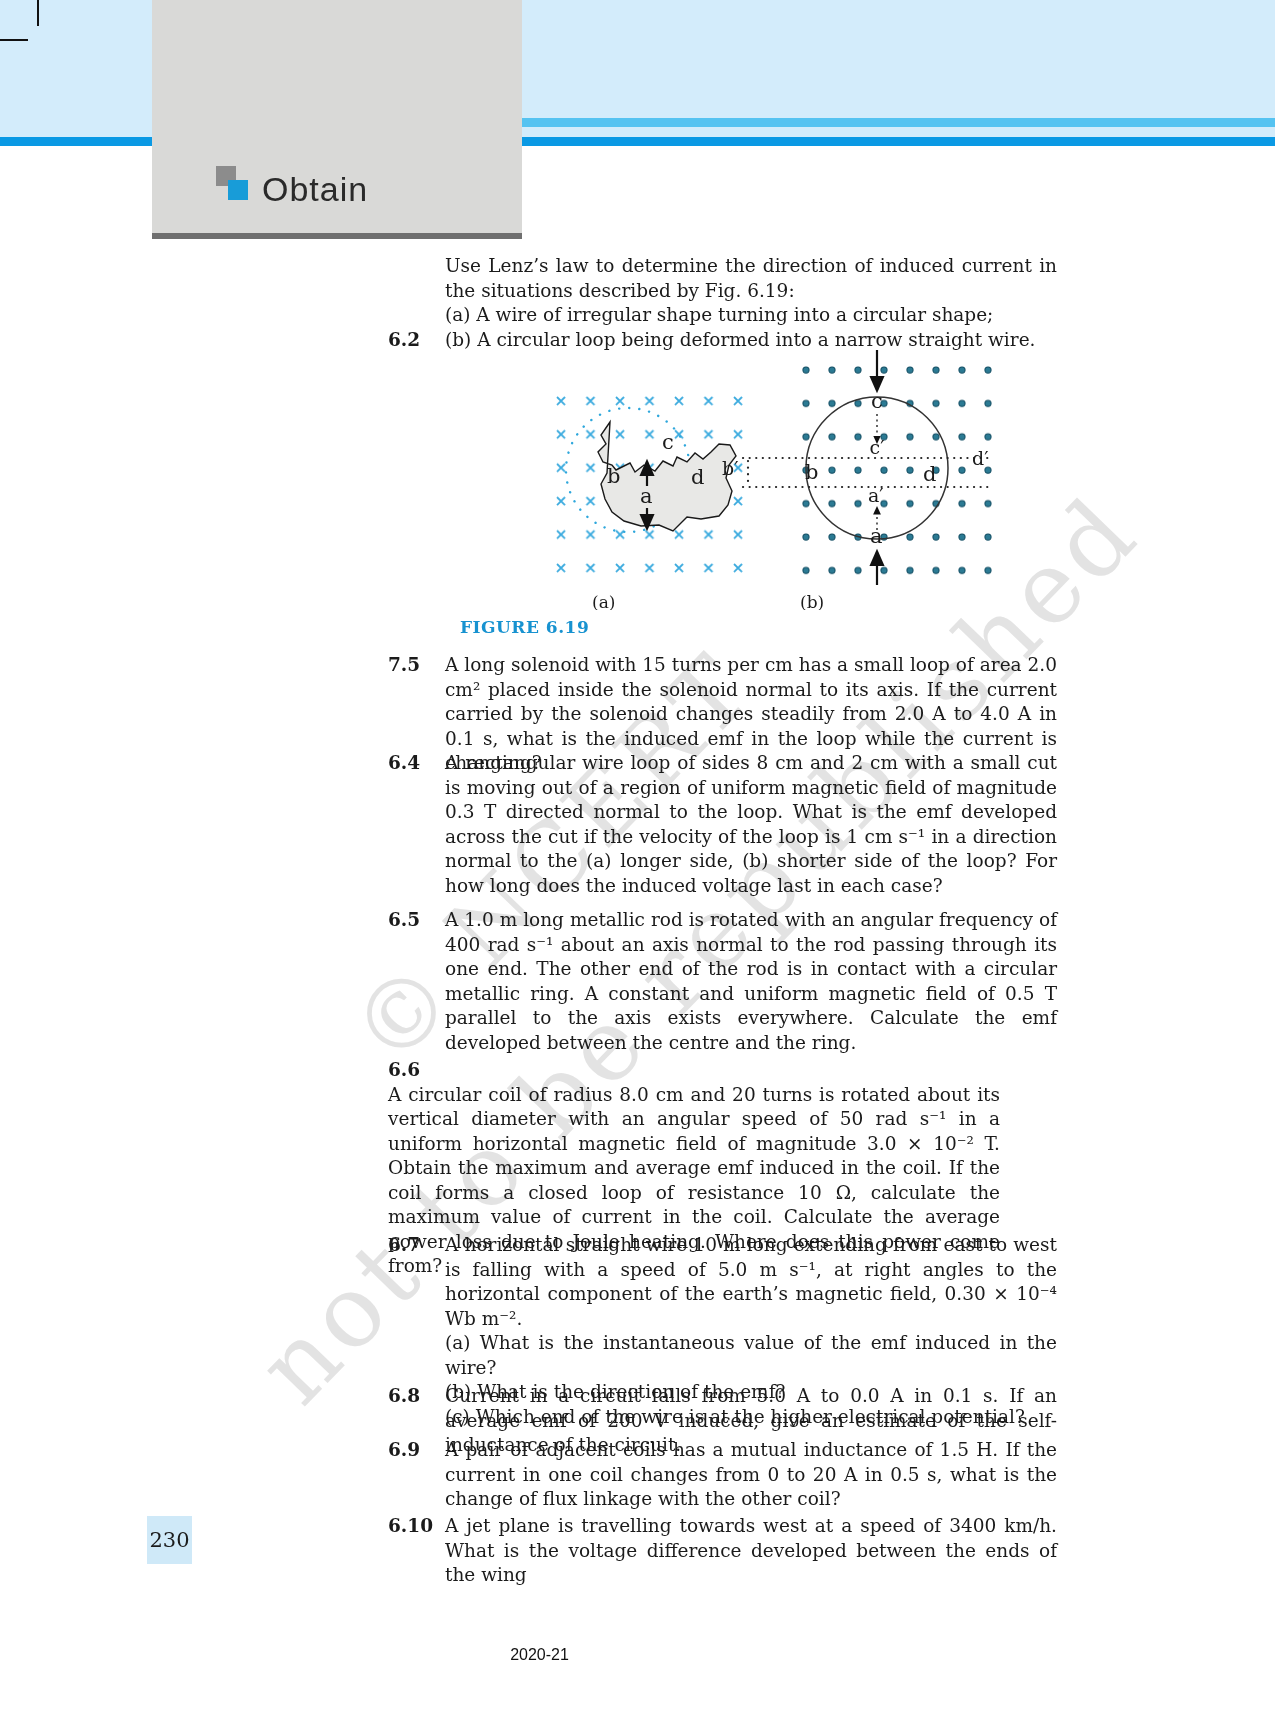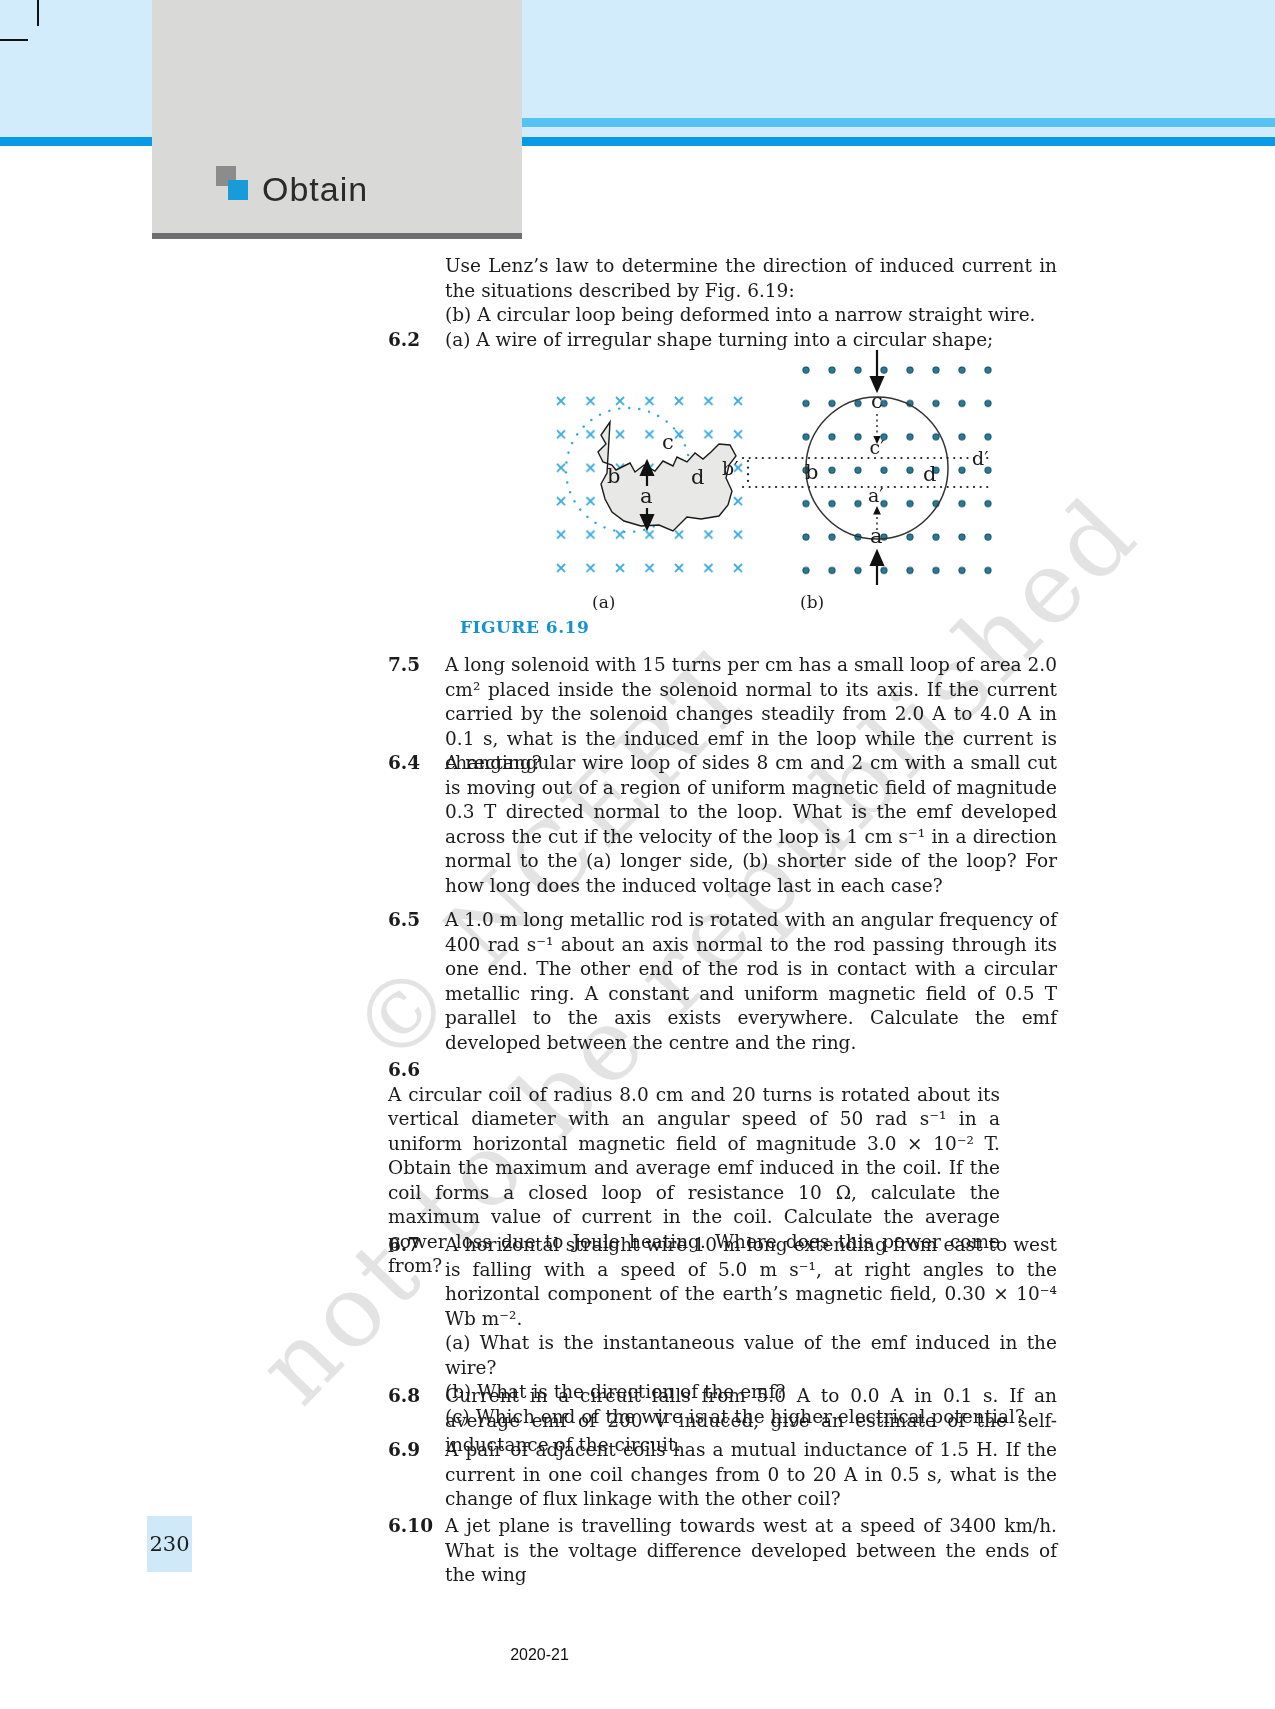--- a/index.html
+++ b/index.html
@@ -31,21 +31,21 @@
   .ptext{width:612px;font-size:18.5px;line-height:24.5px;text-align:justify;}
   .para{margin:0;}
   
   .fig-svg{position:absolute;left:460px;top:340px;z-index:2;}
   .fig-title{
     position:absolute;left:460px;top:617px;width:505px;
     font-size:17px;font-weight:bold;color:#1792d0;z-index:2;letter-spacing:.5px;
   }
   
   .page-badge{
-    position:absolute;left:147px;top:1516px;width:45px;height:56px;background:#cfe9f8;
+    position:absolute;left:147px;top:1516px;width:45px;height:48px;background:#cfe9f8;
     display:flex;align-items:center;justify-content:center;font-size:21px;z-index:2;
   }
   .footer-year{
     position:absolute;left:0;top:1646px;width:1079px;text-align:center;
     font-family:"Liberation Sans",sans-serif;font-size:16px;color:#111;z-index:2;
   }
   svg text{font-family:"DejaVu Serif",serif;fill:#1b1b1b;}
 </style>
 </head>
 <body>
@@ -60,22 +60,22 @@
 <div class="icon-sq-blue"></div>
 <div class="subject-title">Obtain</div>
 
 <div class="wm wm1">© NCERT</div>
 <div class="wm wm2">not to be republished</div>
 
 <div class="problem" style="left:388px;top:254px;align-items:flex-end;">
   <div class="pnum">6.2</div>
   <div class="ptext">
     <p class="para">Use Lenz’s law to determine the direction of induced current in the situations described by Fig. 6.19:</p>
+    <p class="para">(a) A wire of irregular shape turning into a circular shape;</p>
     <p class="para">(b) A circular loop being deformed into a narrow straight wire.</p>
-    <p class="para">(a) A wire of irregular shape turning into a circular shape;</p>
   </div>
 </div>
 
 <svg class="fig-svg" width="560" height="270" viewBox="0 0 560 270">
   <defs>
     <marker id="ah" markerWidth="9" markerHeight="9" refX="6.5" refY="3.5" orient="auto">
       <path d="M0,0 L8,3.5 L0,7 Z" fill="#111"></path>
     </marker>
     <marker id="ahs" markerWidth="8" markerHeight="8" refX="5" refY="3" orient="auto">
       <path d="M0,0 L6.5,3 L0,6 Z" fill="#111"></path>

